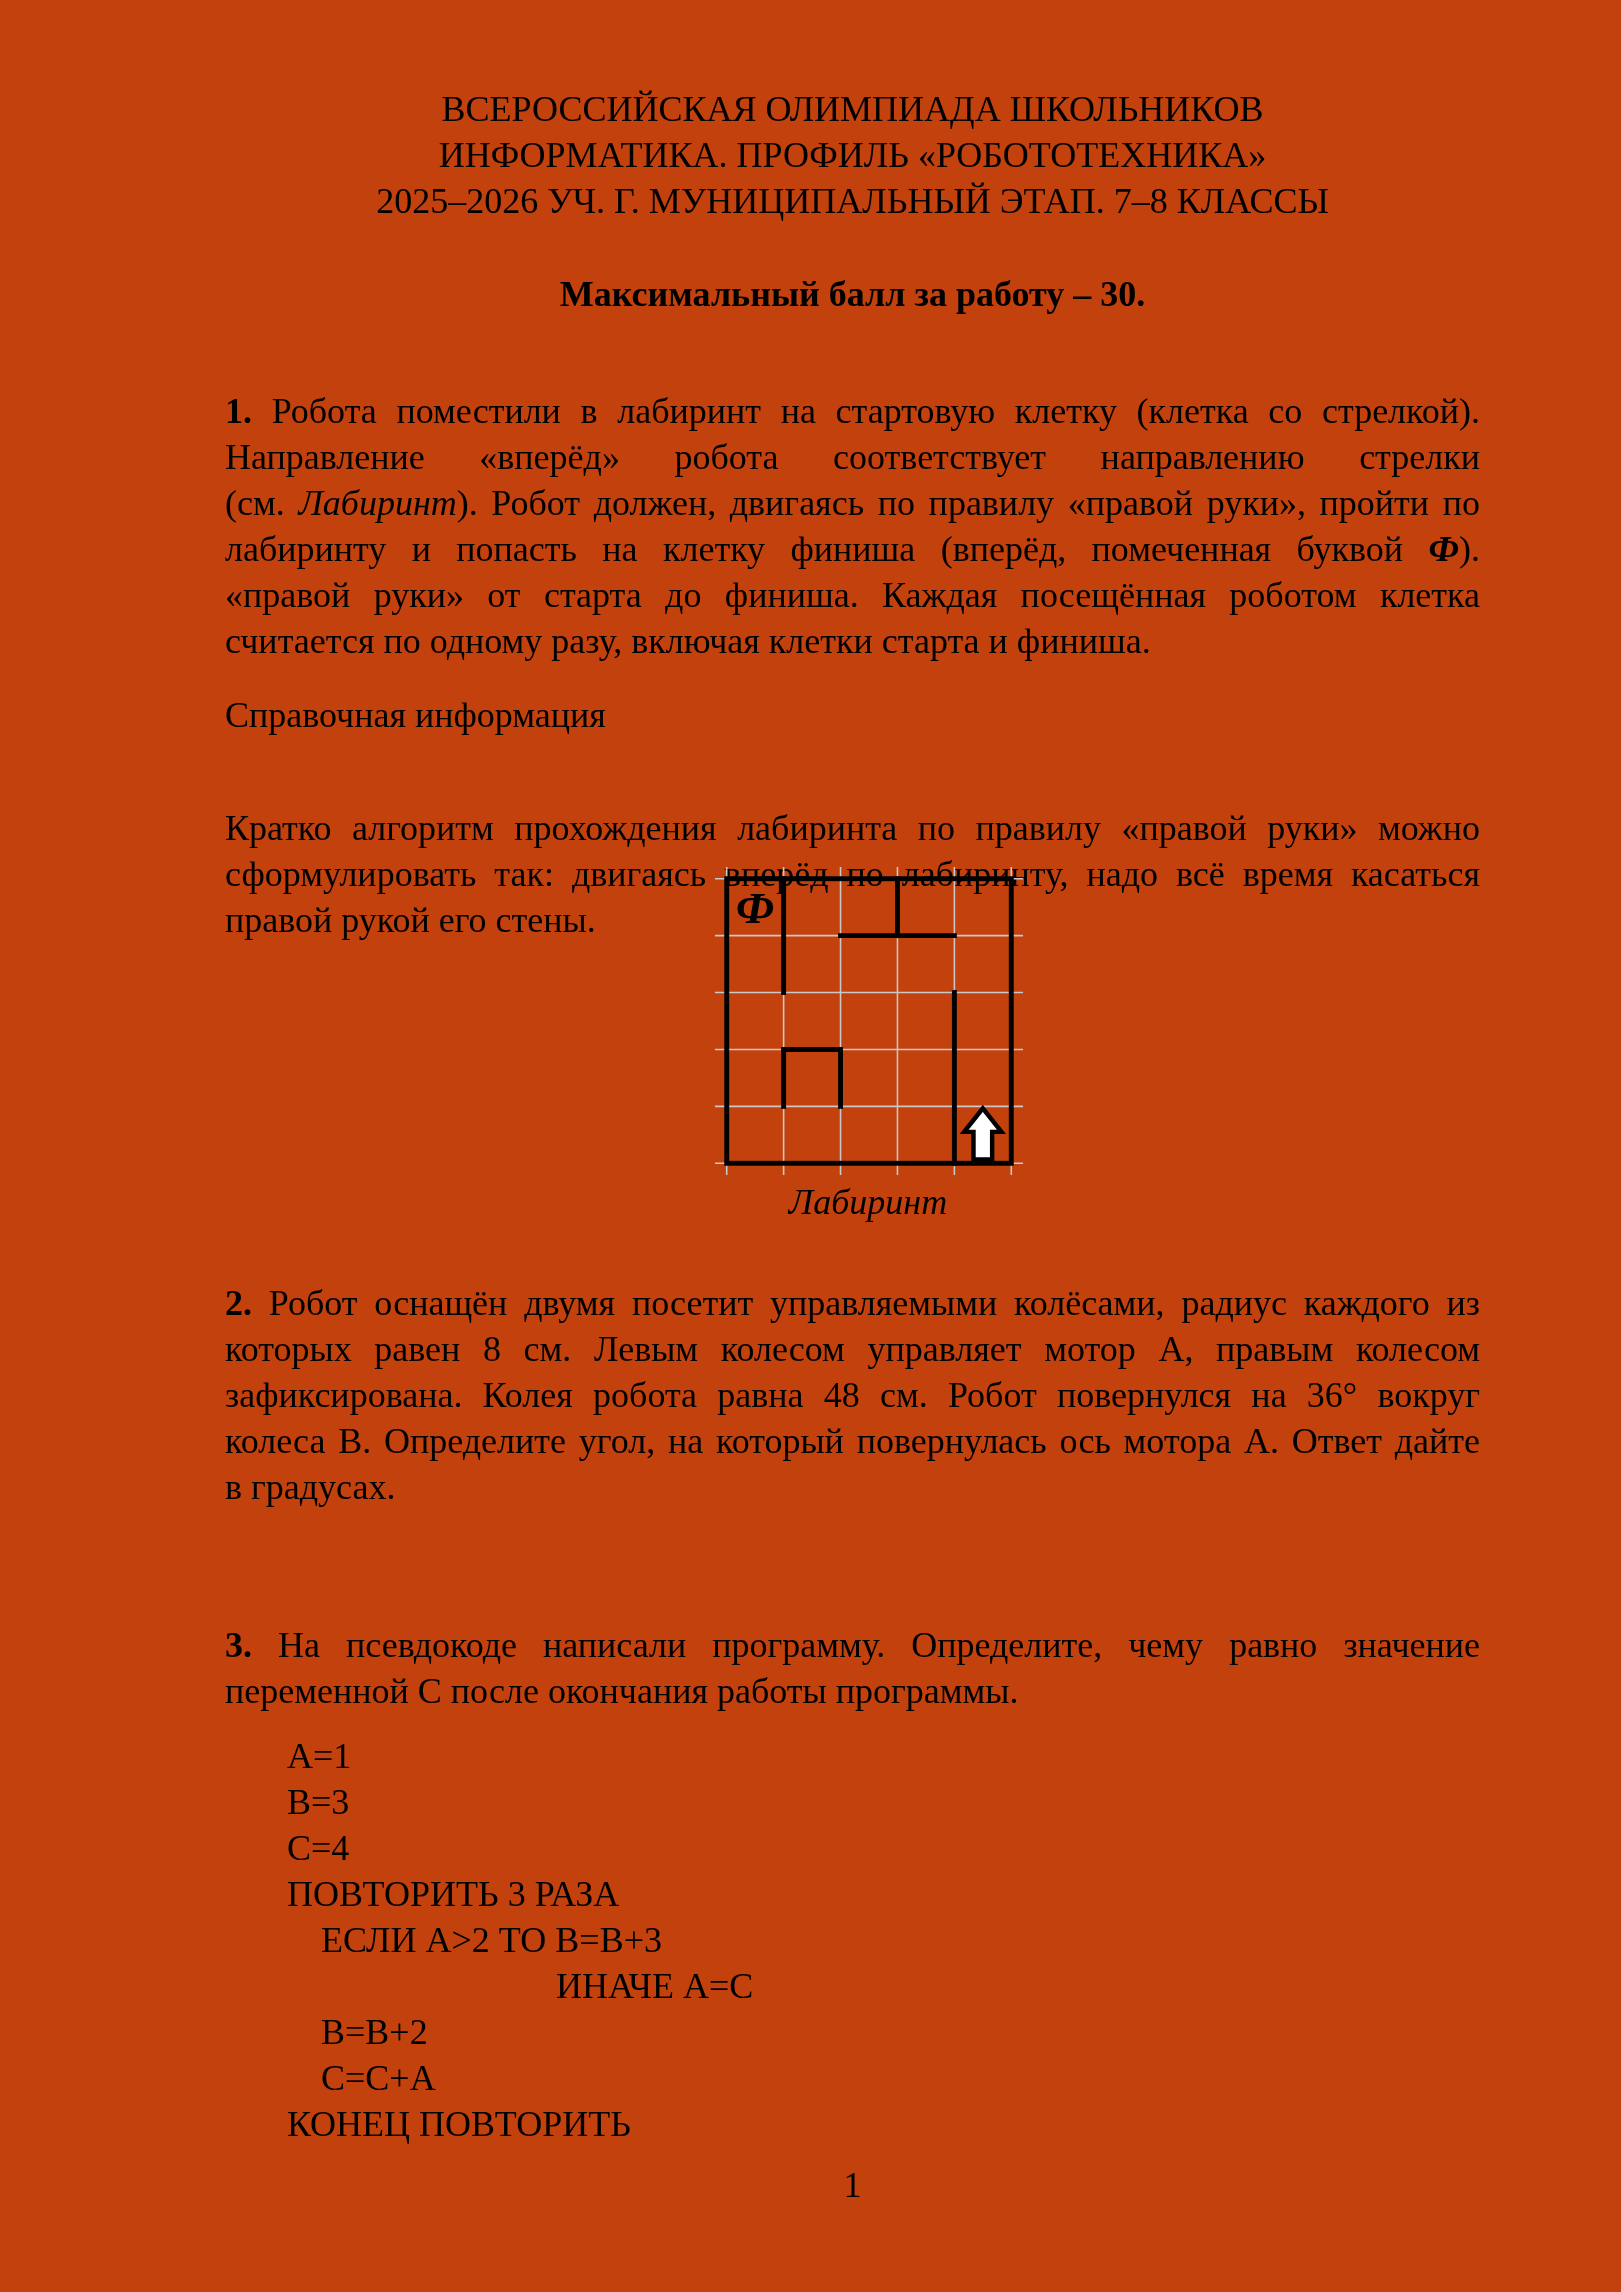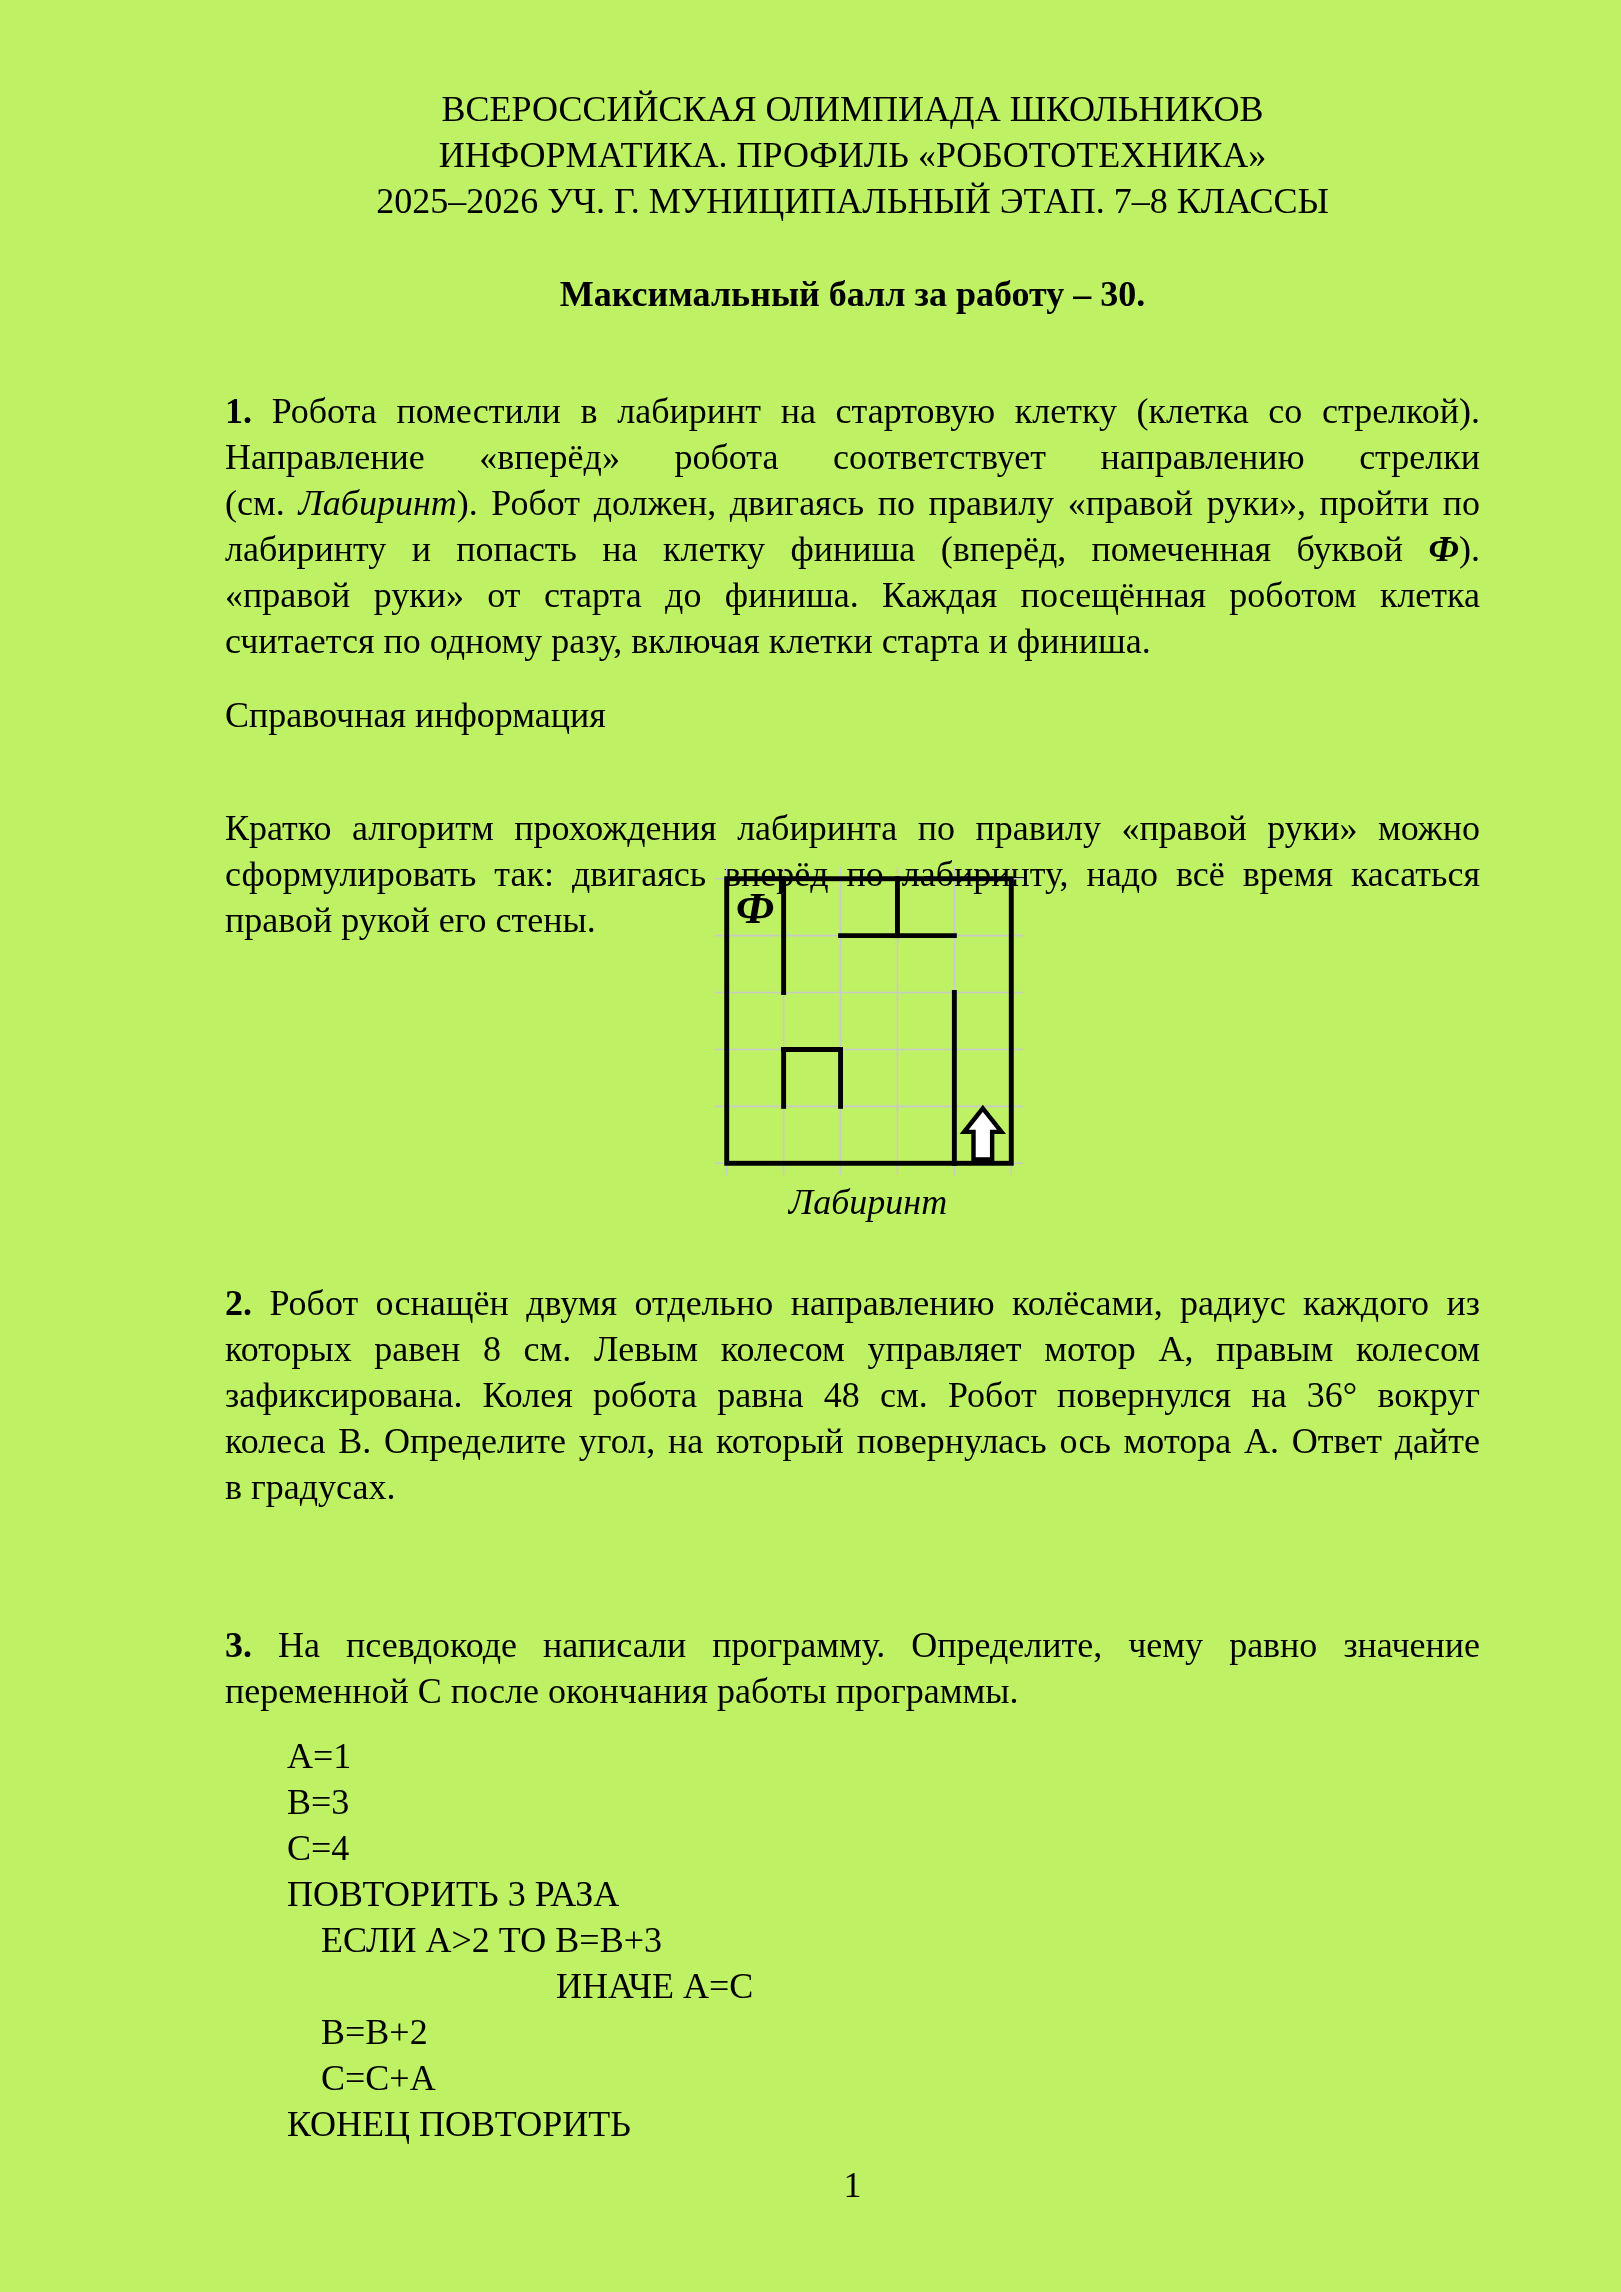--- a/index.html
+++ b/index.html
@@ -1,19 +1,19 @@
 <!DOCTYPE html>
 <html><head>
 <meta charset="utf-8">
 <style>
   html,body{margin:0;padding:0;background:#ffffff;}
   .page{
     position:relative;
     width:1621px;height:2293px;
-    background:#bef264;color:#000000;
+    background:#c2410c;color:#000000;
     font-family:"Liberation Serif","DejaVu Serif",serif;
     font-size:36px;line-height:46px;
     overflow:hidden;
   }
   .block{position:absolute;left:225px;width:1255px;}
   .center{text-align:center;}
   .bold{font-weight:bold;}
   .italic{}
   .line{min-height:46px;}
   .par .line{text-align:justify;text-align-last:justify;}
@@ -80,21 +80,21 @@
         <line x1="73" y1="189" x2="73" y2="247" stroke="#000000" stroke-width="5" stroke-linecap="square"></line>
         <line x1="131" y1="189" x2="131" y2="247" stroke="#000000" stroke-width="5" stroke-linecap="square"></line>
         <line x1="247" y1="131" x2="247" y2="305" stroke="#000000" stroke-width="5" stroke-linecap="square"></line>
         <text x="44" y="60" text-anchor="middle" font-size="46" font-weight="bold" font-style="italic" font-family="&quot;Liberation Serif&quot;,&quot;DejaVu Serif&quot;,serif" fill="#000">Ф</text>
         <polygon points="276,249 295,273 285.5,273 285.5,301 266.5,301 266.5,273 257,273" fill="#ffffff" stroke="#000000" stroke-width="4.5" stroke-linejoin="miter"></polygon>
       </svg></div>
 
   <div class="maze-caption">Лабиринт</div>
 
   <div class="block par" style="top:1280px;">
-      <div class="line"><span class="seg-b">2.</span><span> Робот оснащён двумя отдельно направлению колёсами, радиус каждого из</span></div>
+      <div class="line"><span class="seg-b">2.</span><span> Робот оснащён двумя посетит управляемыми колёсами, радиус каждого из</span></div>
       <div class="line"><span>которых равен 8 см. Левым колесом управляет мотор А, правым колесом</span></div>
       <div class="line"><span>зафиксирована. Колея робота равна 48 см. Робот повернулся на 36° вокруг</span></div>
       <div class="line"><span>колеса В. Определите угол, на который повернулась ось мотора А. Ответ дайте</span></div>
       <div class="line"><span>в градусах.</span></div>
     </div>
 
   <div class="block par" style="top:1622px;">
       <div class="line"><span class="seg-b">3.</span><span> На псевдокоде написали программу. Определите, чему равно значение</span></div>
       <div class="line"><span>переменной С после окончания работы программы.</span></div>
     </div>

